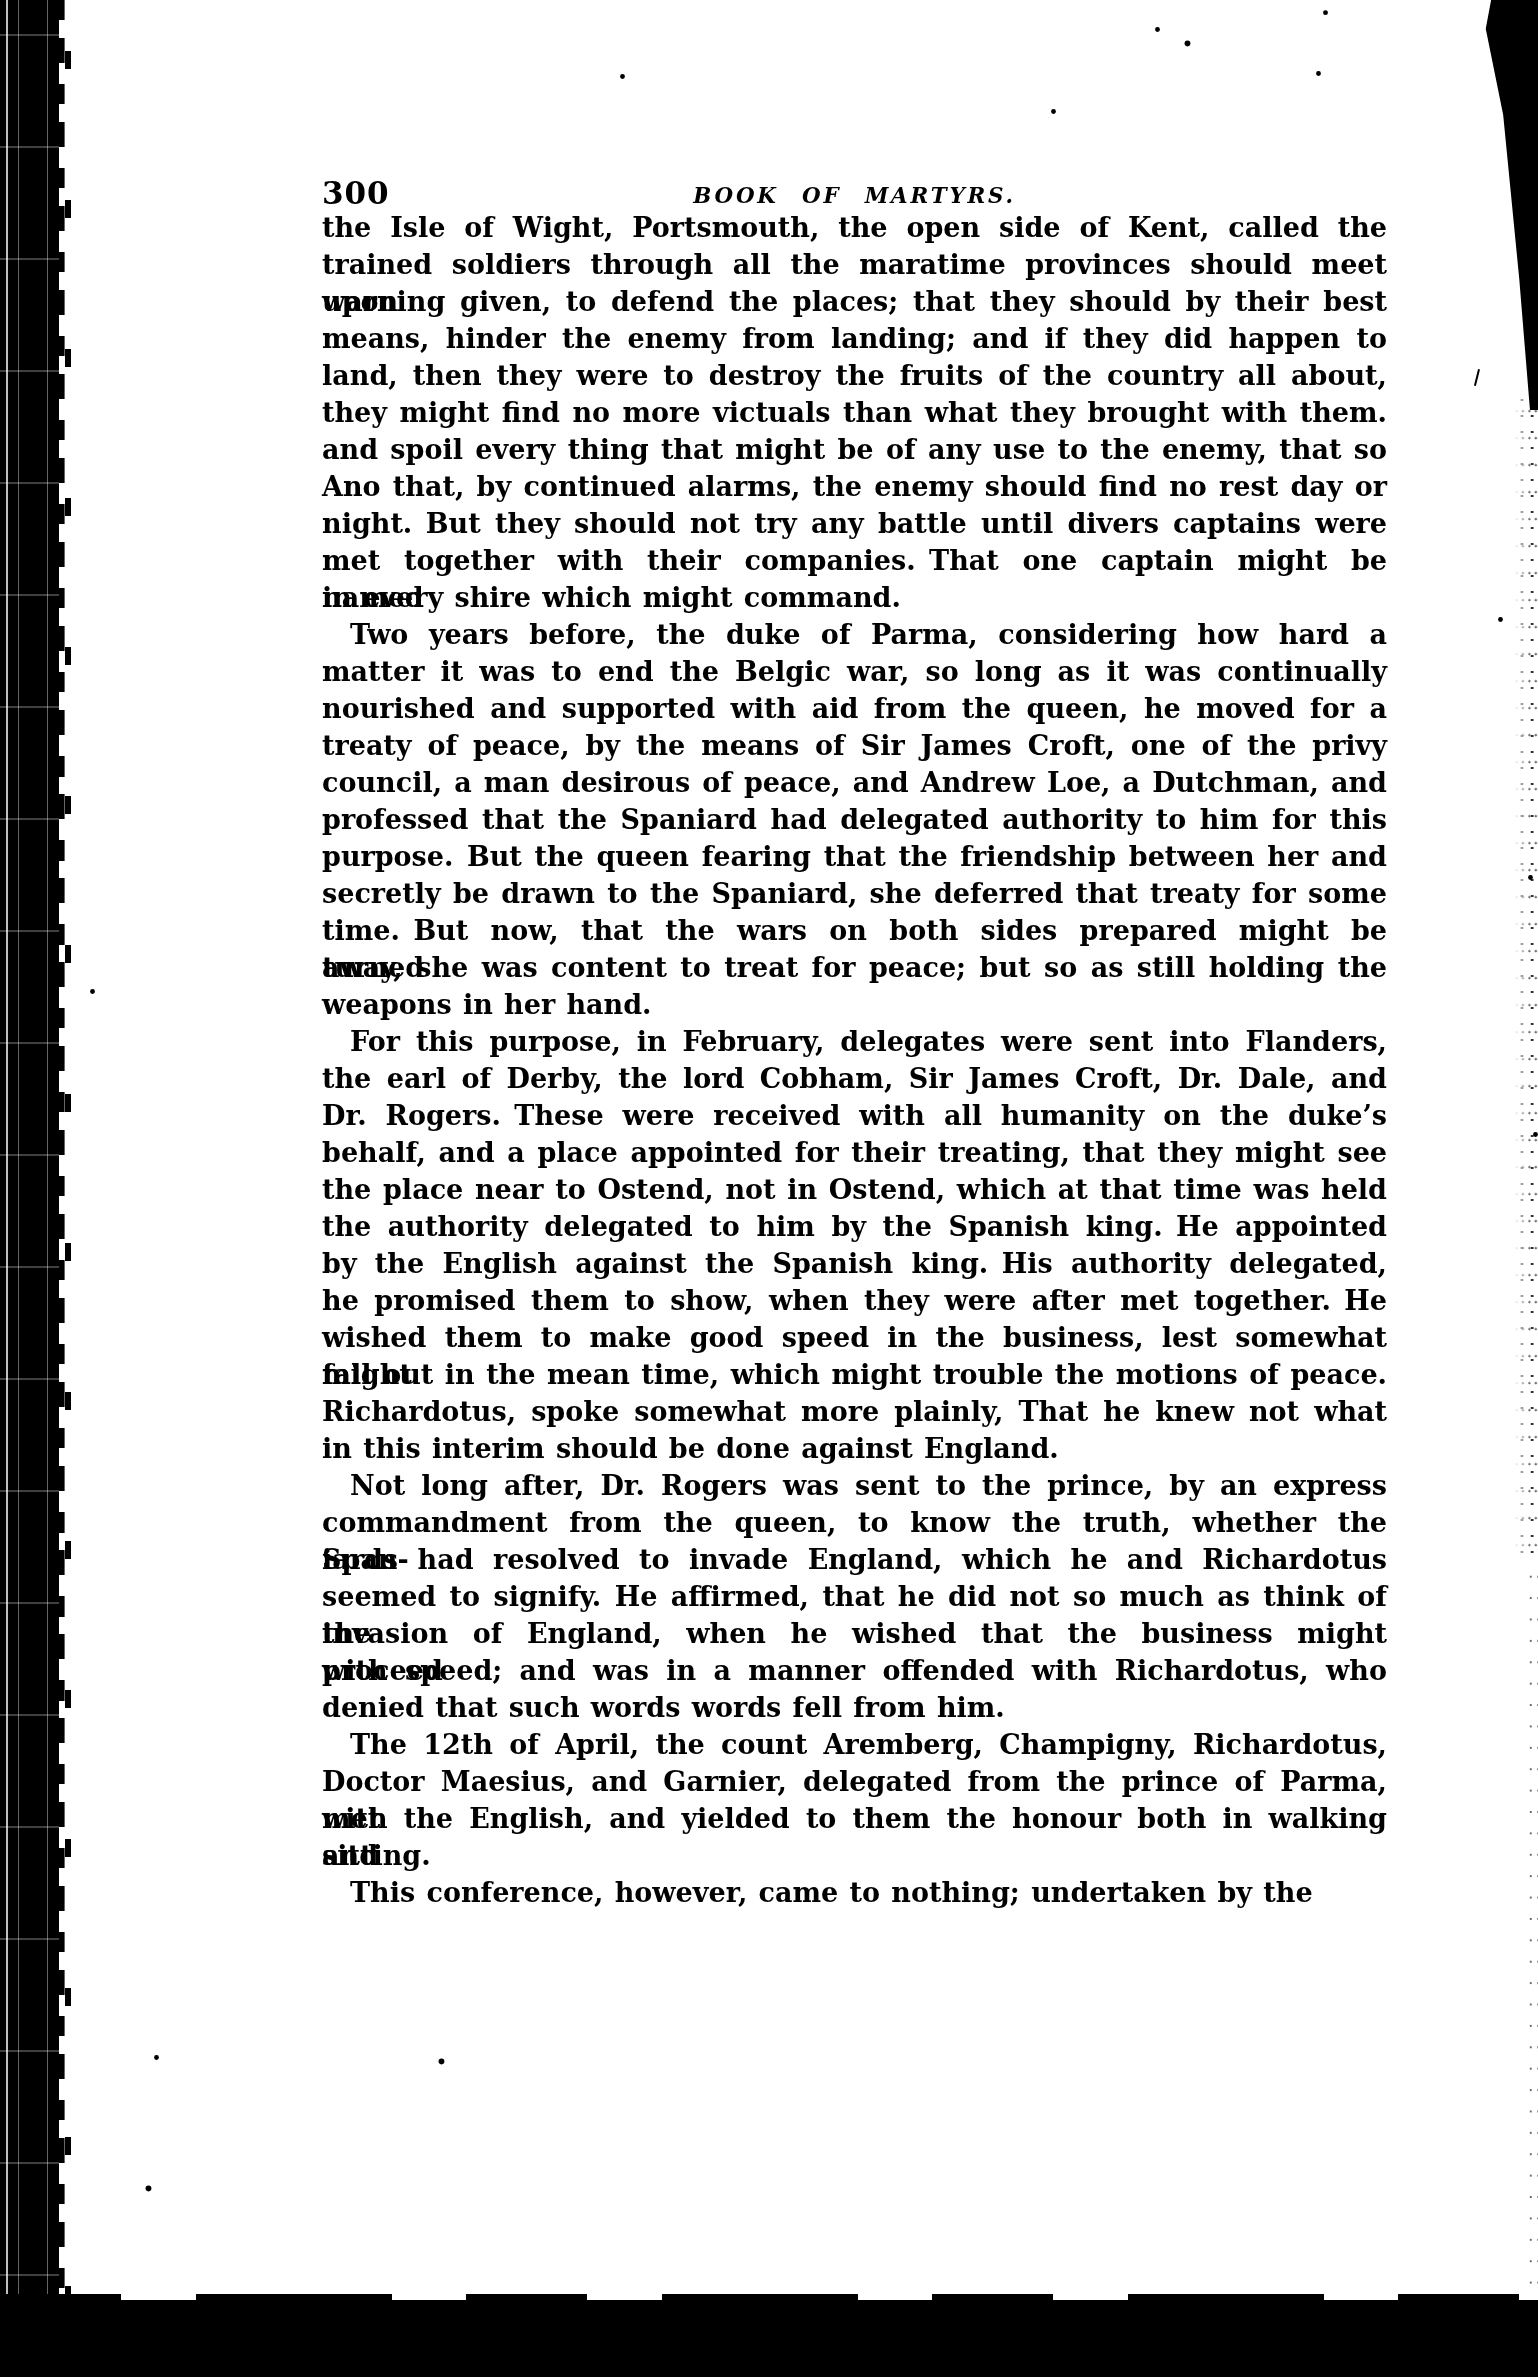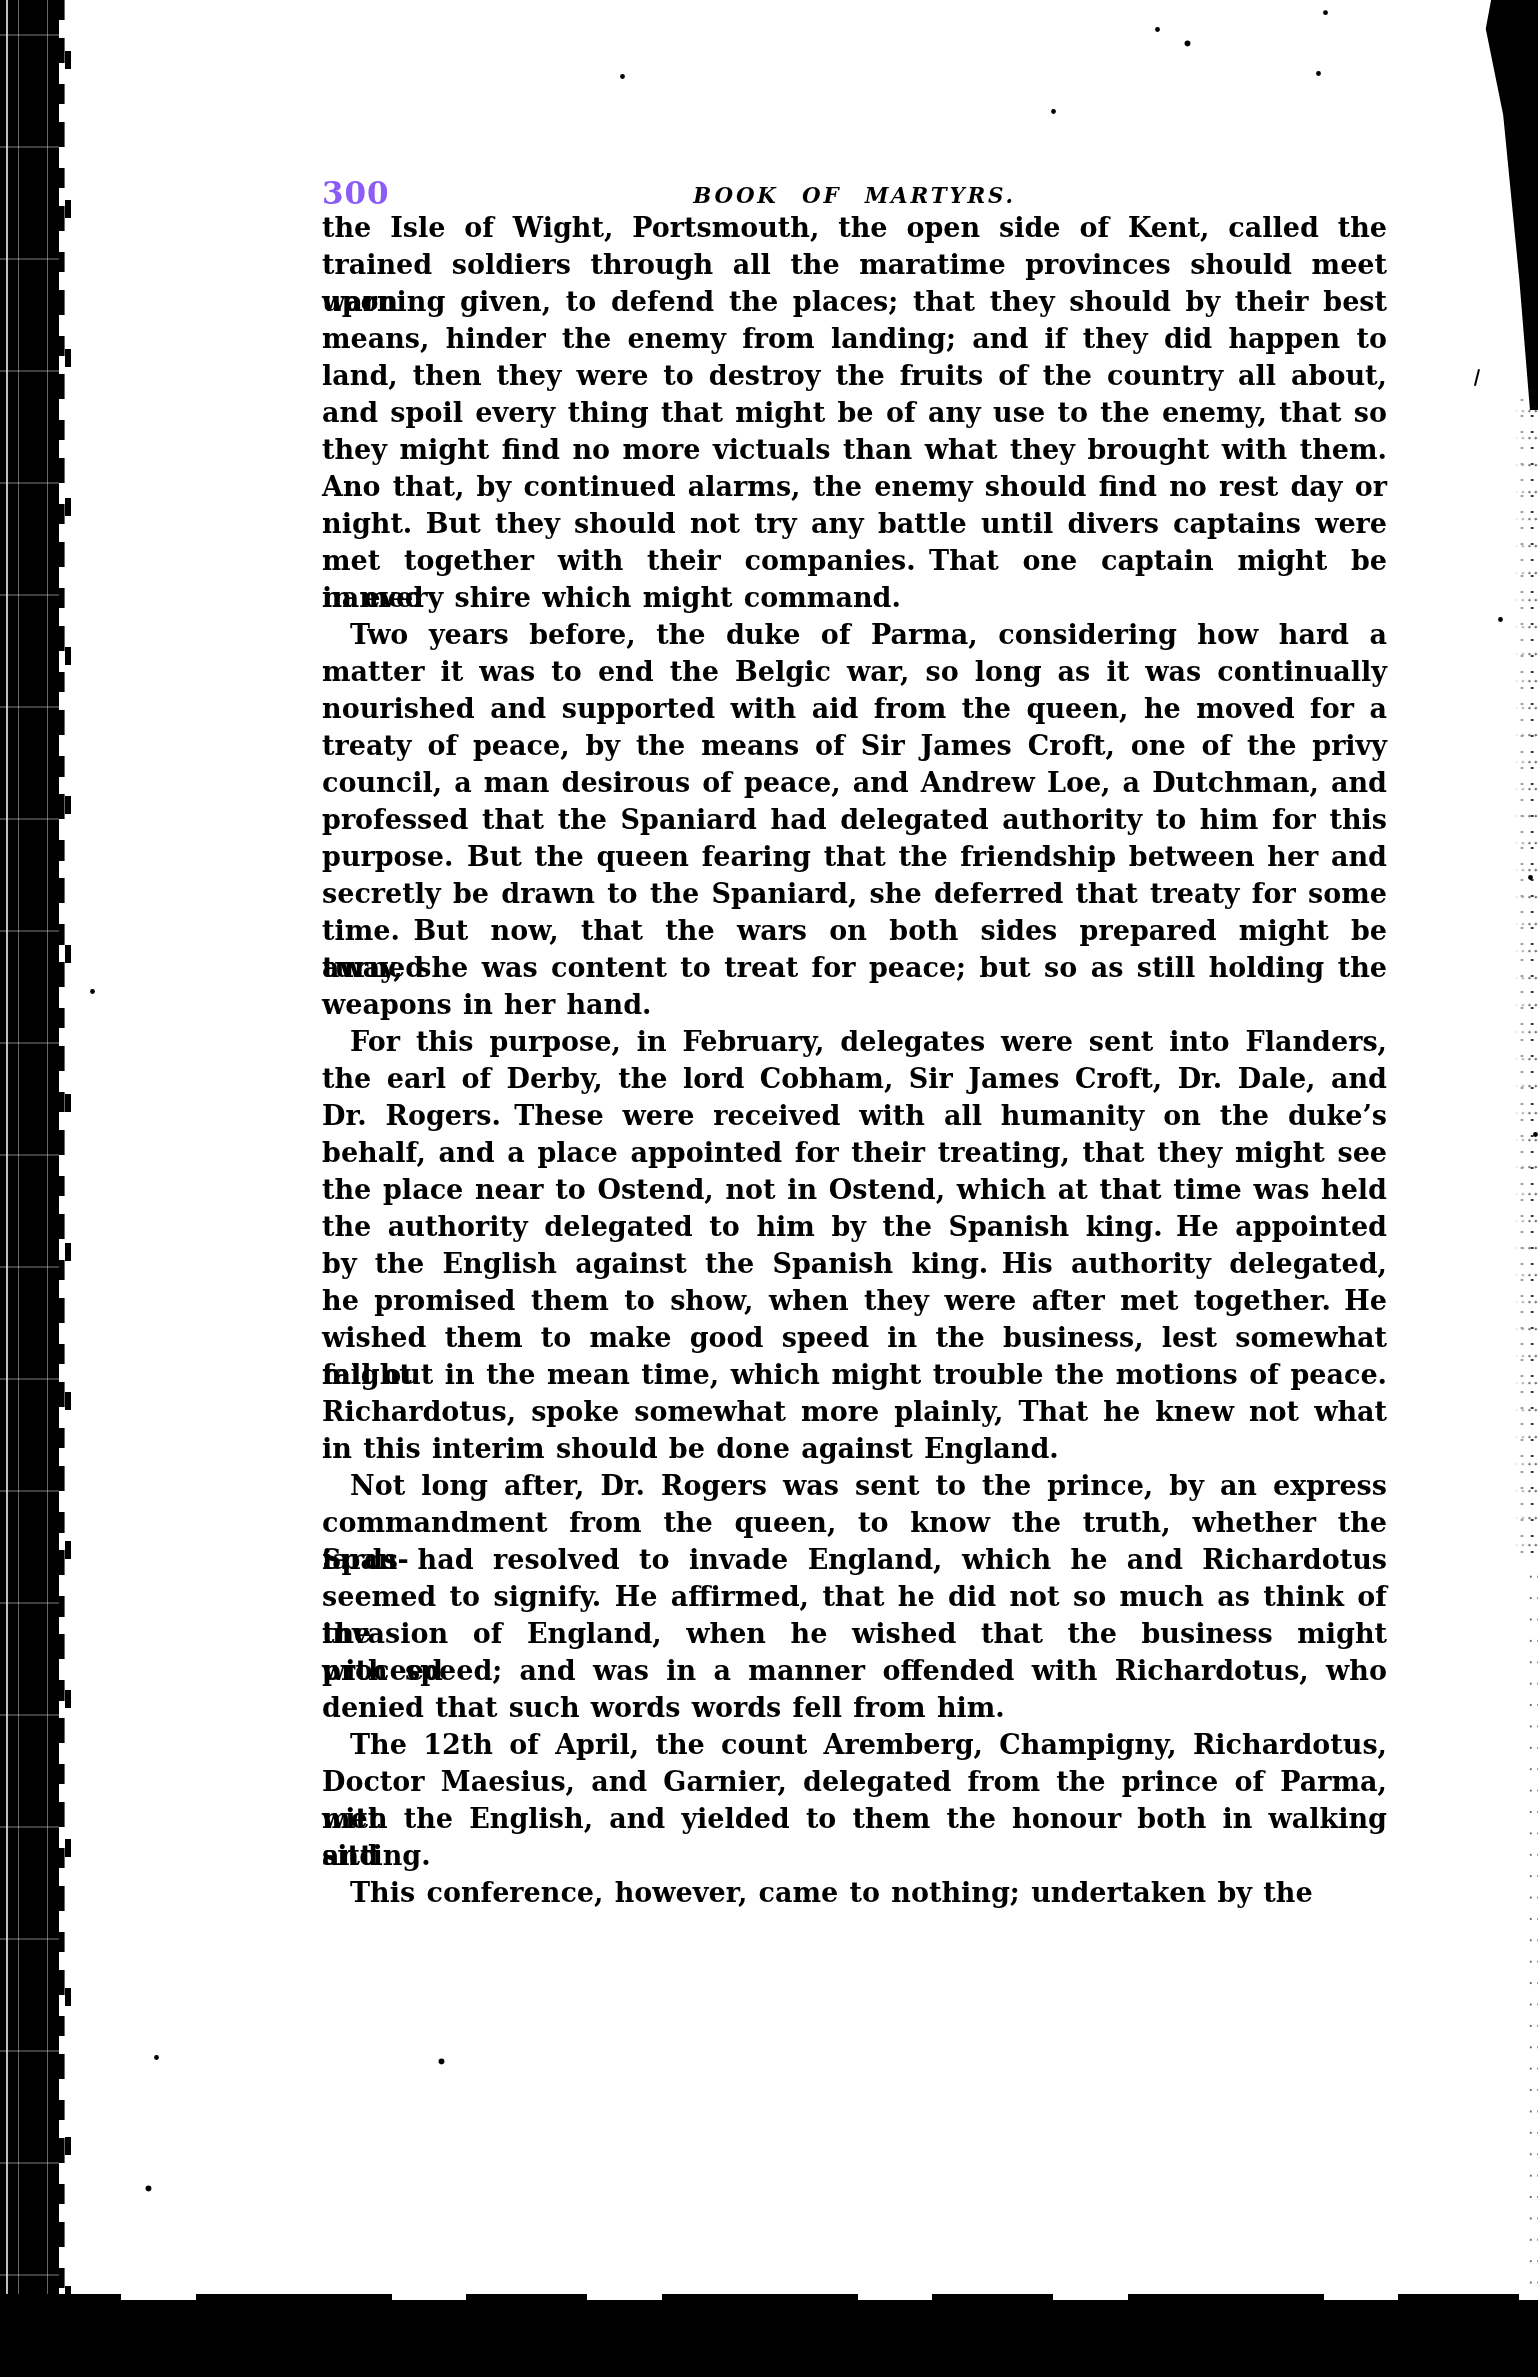--- a/index.html
+++ b/index.html
@@ -72,21 +72,21 @@
     position:absolute;left:1476px;top:369px;width:1.9px;height:17px;background:#000;
     transform:rotate(14deg);
   }
 
   
   .header{
     position:absolute;left:322px;top:175px;width:1065px;height:39px;
   }
   .page-number{
     position:absolute;left:0;top:0;
-    font-size:31px;font-weight:700;color:#8b5cf6;letter-spacing:0.9px;
+    font-size:31px;font-weight:700;color:#000000;letter-spacing:0.9px;
   }
   .running-title{
     position:absolute;left:0;right:0;top:7.5px;text-align:center;
     font-size:21.4px;font-weight:700;color:#000;letter-spacing:2.8px;word-spacing:13px;font-style:italic;
   }
   .text-block{
     position:absolute;left:322px;top:209px;width:1065px;color:#000;
   }
   .para{margin:0;padding:0;}
   .line{
@@ -118,22 +118,22 @@
   <span class="running-title">BOOK OF MARTYRS.</span>
 </div>
 
 <div class="text-block">
     <div class="para">
       <div class="line">the Isle of Wight, Portsmouth, the open side of Kent, called the</div>
       <div class="line">trained soldiers through all the maratime provinces should meet upon</div>
       <div class="line">warning given, to defend the places; that they should by their best</div>
       <div class="line">means, hinder the enemy from landing; and if they did happen to</div>
       <div class="line">land, then they were to destroy the fruits of the country all about,</div>
+      <div class="line">they might find no more victuals than what they brought with them.</div>
       <div class="line">and spoil every thing that might be of any use to the enemy, that so</div>
-      <div class="line">they might find no more victuals than what they brought with them.</div>
       <div class="line">Ano that, by continued alarms, the enemy should find no rest day or</div>
       <div class="line">night. But they should not try any battle until divers captains were</div>
       <div class="line">met together with their companies. That one captain might be named</div>
       <div class="line last">in every shire which might command.</div>
     </div>
     <div class="para">
       <div class="line indent">Two years before, the duke of Parma, considering how hard a</div>
       <div class="line">matter it was to end the Belgic war, so long as it was continually</div>
       <div class="line">nourished and supported with aid from the queen, he moved for a</div>
       <div class="line">treaty of peace, by the means of Sir James Croft, one of the privy</div>

